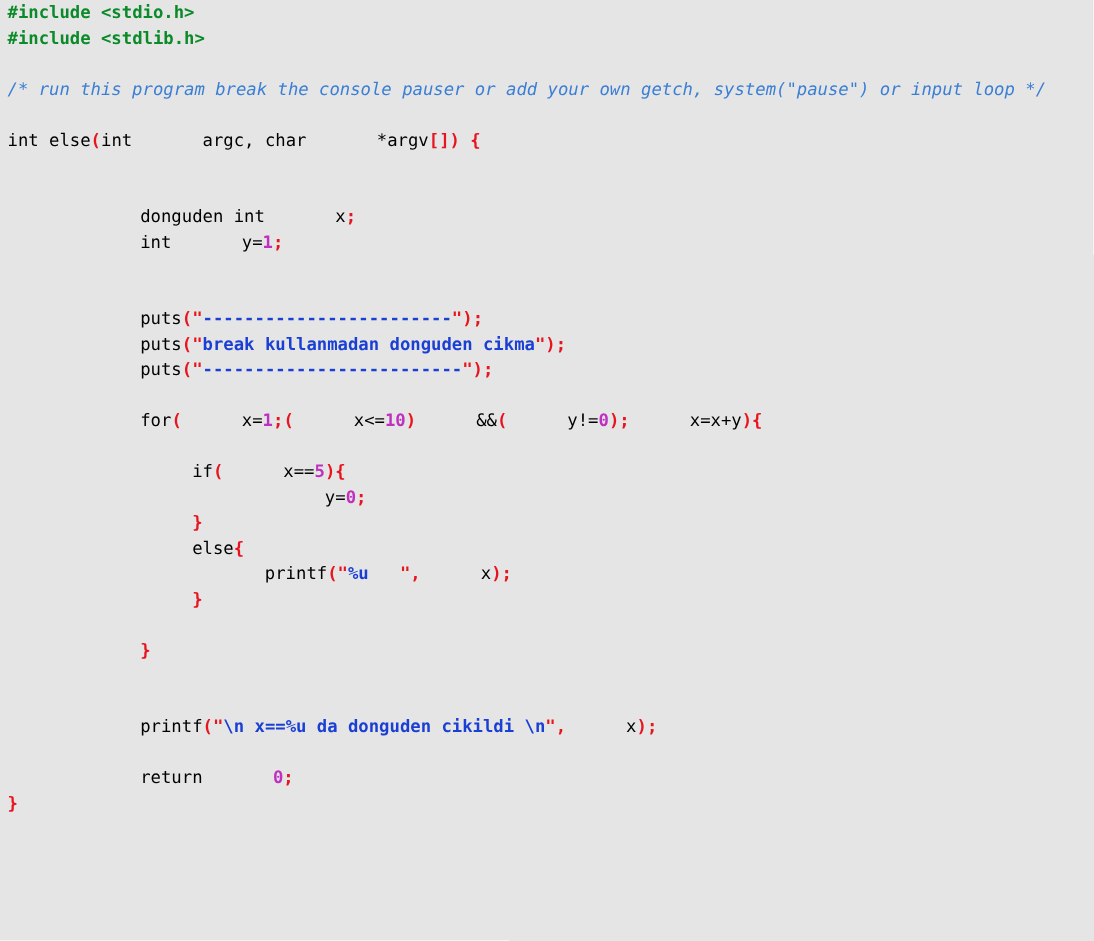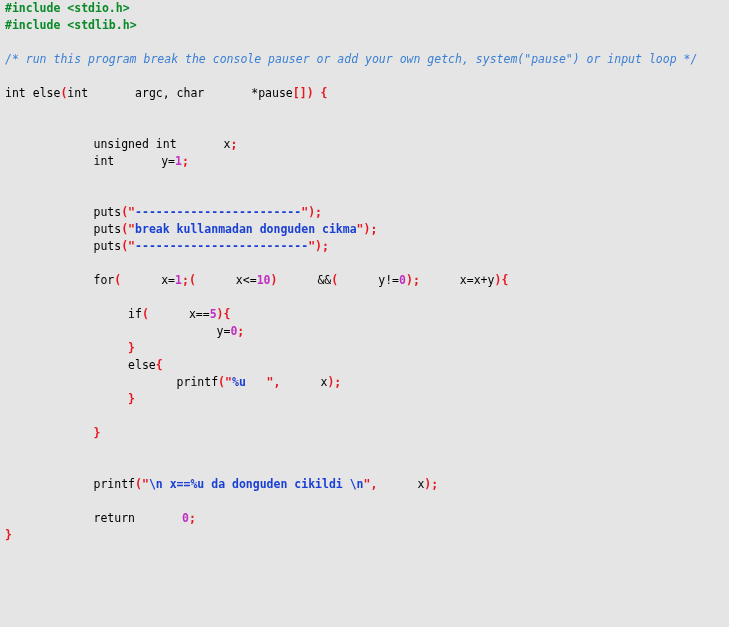--- a/index.html
+++ b/index.html
@@ -53,26 +53,26 @@
   <div class="code-line"><span class="tok-pre">#include</span><span class="tok-pre"> &lt;stdio.h&gt;</span></div>
 
   <div class="code-line"><span class="tok-pre">#include</span><span class="tok-pre"> &lt;stdlib.h&gt;</span></div>
 
   <div class="code-line blank"></div>
 
   <div class="code-line"><span class="tok-cmt">/* run this program break the console pauser or add your own getch, system("pause") or input loop */</span></div>
 
   <div class="code-line blank"></div>
 
-  <div class="code-line"><span class="tok-kw">int</span><span class="tok-kw"> else</span><span class="tok-punct">(</span><span class="tok-kw">int</span><span class="tok-plain"> argc, </span><span class="tok-kw">char</span><span class="tok-plain"> *pause</span><span class="tok-punct">[]</span><span class="tok-punct">)</span><span class="tok-brace"> {</span></div>
+  <div class="code-line"><span class="tok-kw">int</span><span class="tok-kw"> else</span><span class="tok-punct">(</span><span class="tok-kw">int</span><span class="tok-plain"> argc, </span><span class="tok-kw">char</span><span class="tok-plain"> *argv</span><span class="tok-punct">[]</span><span class="tok-punct">)</span><span class="tok-brace"> {</span></div>
 
   <div class="code-line blank"></div>
   <div class="code-line blank"></div>
 
-  <div class="code-line"><span class="tok-plain">       </span><span class="tok-kw">unsigned int</span><span class="tok-plain"> x</span><span class="tok-punct">;</span></div>
+  <div class="code-line"><span class="tok-plain">       </span><span class="tok-kw">donguden int</span><span class="tok-plain"> x</span><span class="tok-punct">;</span></div>
 
   <div class="code-line"><span class="tok-plain">       </span><span class="tok-kw">int</span><span class="tok-plain"> y=</span><span class="tok-num">1</span><span class="tok-punct">;</span></div>
 
   <div class="code-line blank"></div>
   <div class="code-line blank"></div>
 
   <div class="code-line"><span class="tok-plain">       </span><span class="tok-fn">puts</span><span class="tok-punct">(</span><span class="tok-quote">"</span><span class="tok-str">------------------------</span><span class="tok-quote">"</span><span class="tok-punct">)</span><span class="tok-punct">;</span></div>
 
   <div class="code-line"><span class="tok-plain">       </span><span class="tok-fn">puts</span><span class="tok-punct">(</span><span class="tok-quote">"</span><span class="tok-str">break kullanmadan donguden cikma</span><span class="tok-quote">"</span><span class="tok-punct">)</span><span class="tok-punct">;</span></div>
 

